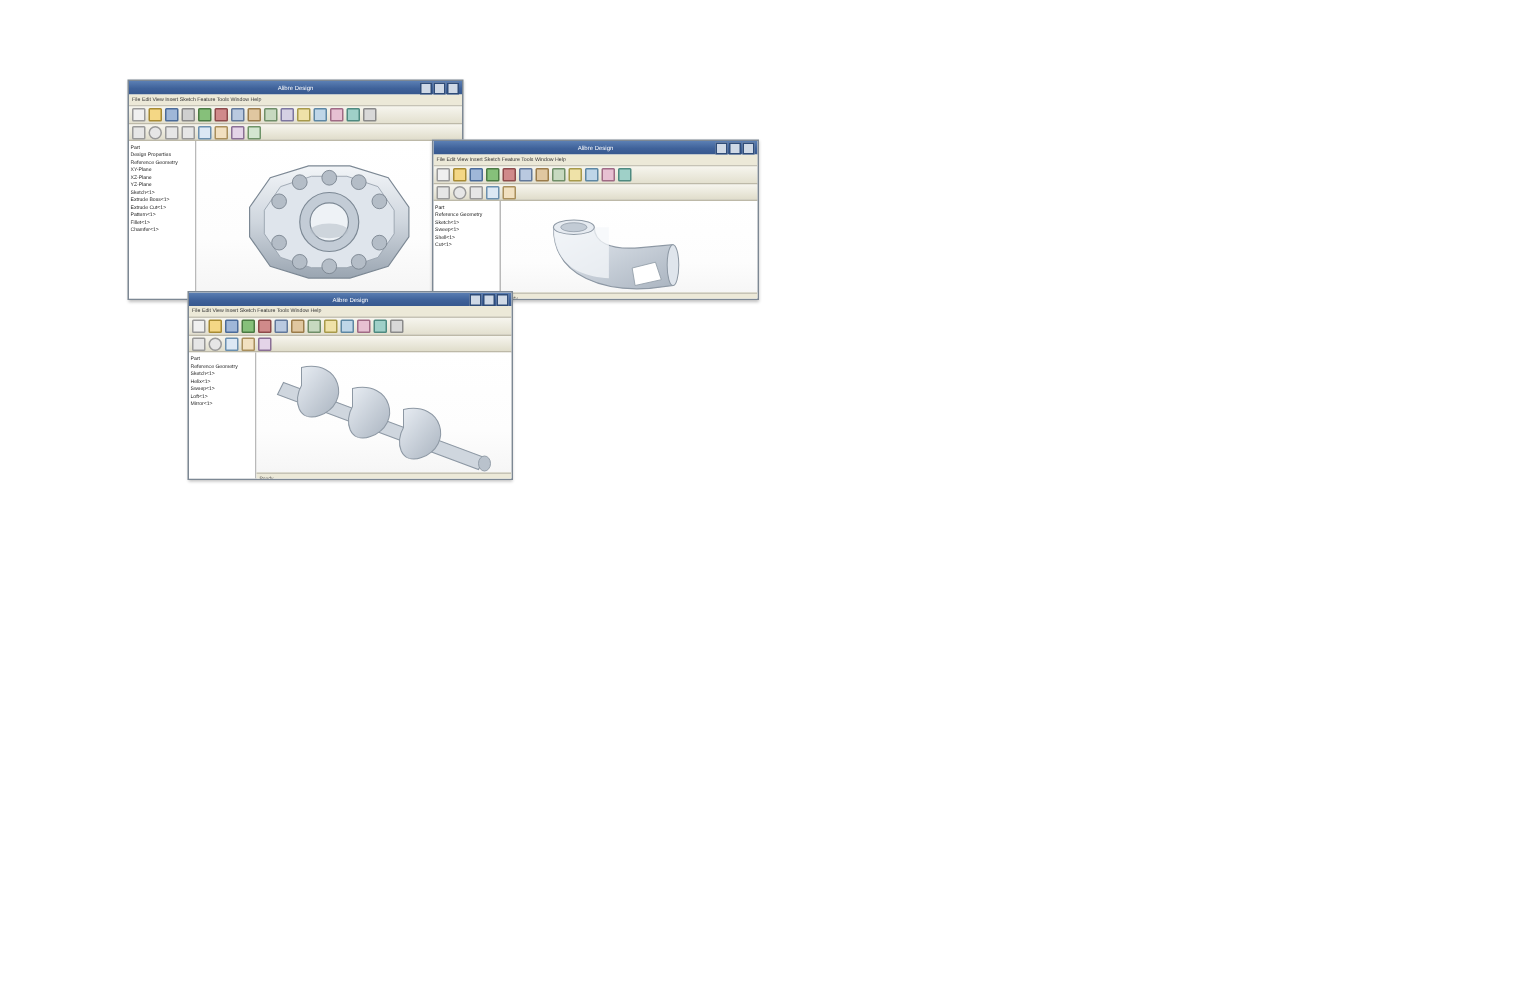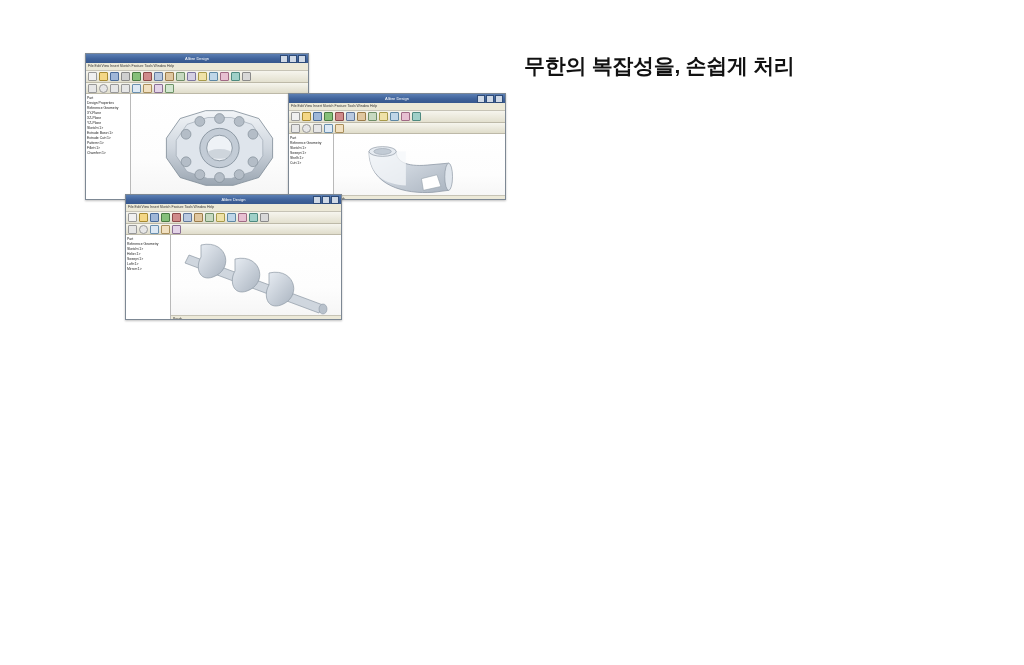--- a/index.html
+++ b/index.html
@@ -349,21 +349,20 @@
 
             <ellipse cx="140" cy="62" rx="4" ry="5" fill="#b9c2cc" stroke="#8d98a4" stroke-width="0.6"></ellipse>
           </g>
         </svg>
         <div class="cad-statusbar">Ready</div>
       </div>
     </div>
   </div>
 
   <div class="text-block" id="block-complexity">
-    <h2 class="heading">무한의 복잡성을, 손쉽게 처리</h2>
   </div>
 </div>
 
 <div class="section" id="section-two">
 
   <div id="pistol-illustration">
     <svg width="448" height="320" viewBox="0 0 448 320" aria-hidden="true">
       <defs>
         <linearGradient id="steel" x1="0" y1="0" x2="0" y2="1">
           <stop offset="0%" stop-color="#f3f6f9"></stop>

